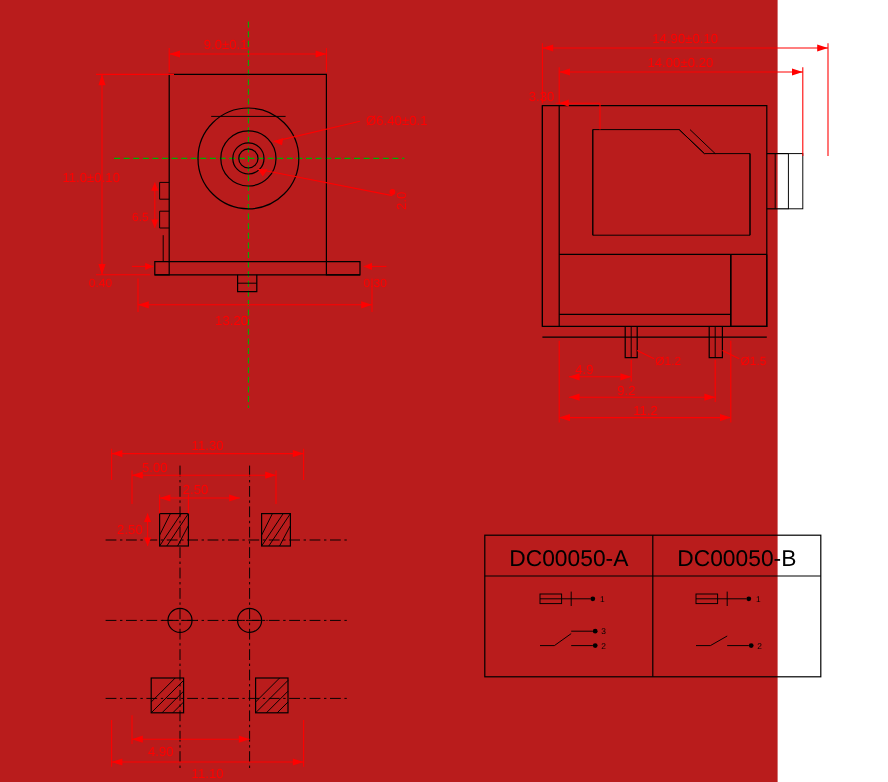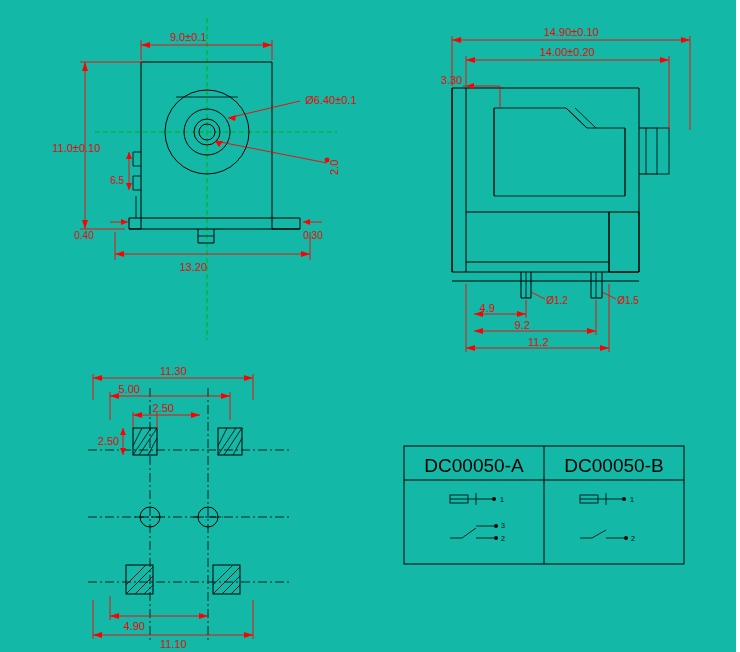--- a/index.html
+++ b/index.html
@@ -9,23 +9,23 @@
   }
   body {
     width: 740px;
     height: 652px;
     font-family: "Liberation Sans", sans-serif;
     overflow: hidden;
     position: relative;
   }
   #sheet {
     position: relative;
-    width: 736px;
+    width: 648px;
     height: 652px;
-    background: #14b8a6;
+    background: #b91c1c;
   }
   svg.drawing {
     position: absolute;
     top: 0;
     left: 0;
     width: 740px;
     height: 652px;
   }
   text {
     font-family: "Liberation Sans", sans-serif;

